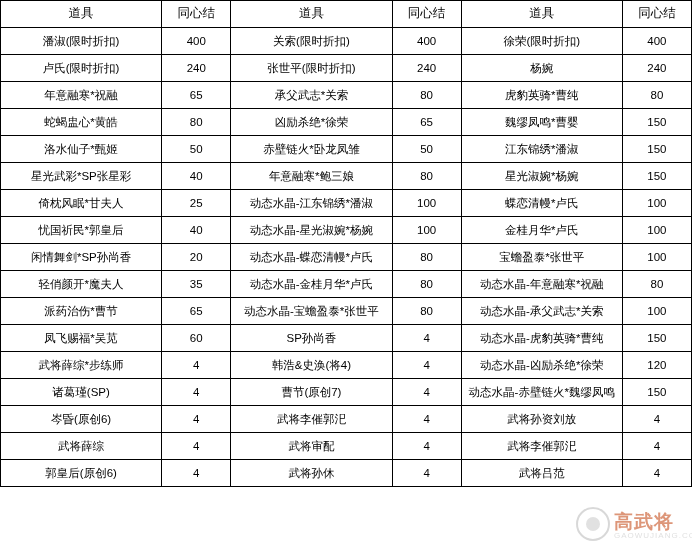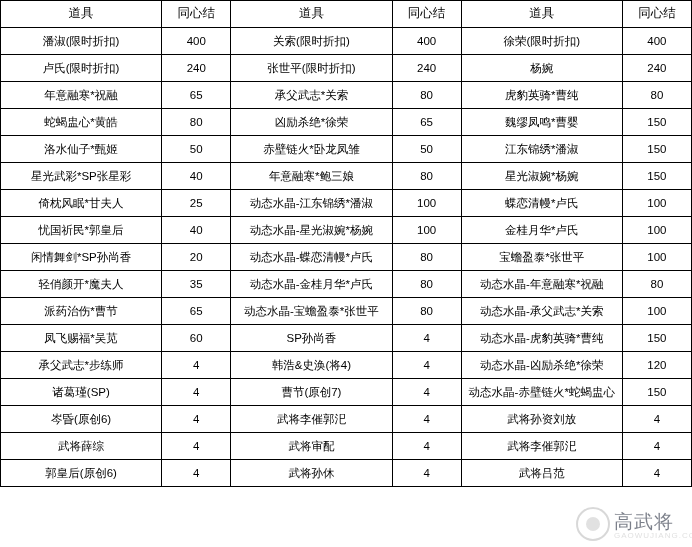--- a/index.html
+++ b/index.html
@@ -73,23 +73,23 @@
     width: 14px;
     height: 14px;
     border-radius: 50%;
     background: #c9c9c9;
   }
   .wm-text {
     position: absolute;
     left: 38px;
     top: 4px;
     font-size: 19px;
-    color: #0f172a;
+    color: #c2410c;
     letter-spacing: 1px;
-    font-weight: normal;
+    font-weight: bold;
   }
   .wm-sub {
     position: absolute;
     left: 38px;
     top: 26px;
     font-size: 8px;
     color: #c7c7c7;
     letter-spacing: 1px;
   }
 </style>
@@ -206,33 +206,33 @@
     </tr>
     <tr>
       <td class="item-cell">凤飞赐福*吴苋</td>
       <td class="price-cell">60</td>
       <td class="item-cell">SP孙尚香</td>
       <td class="price-cell">4</td>
       <td class="item-cell">动态水晶-虎豹英骑*曹纯</td>
       <td class="price-cell">150</td>
     </tr>
     <tr>
-      <td class="item-cell">承父武志*步练师</td>
+      <td class="item-cell">武将薛综*步练师</td>
       <td class="price-cell">4</td>
       <td class="item-cell">韩浩&amp;史涣(将4)</td>
       <td class="price-cell">4</td>
       <td class="item-cell">动态水晶-凶励杀绝*徐荣</td>
       <td class="price-cell">120</td>
     </tr>
     <tr>
       <td class="item-cell">诸葛瑾(SP)</td>
       <td class="price-cell">4</td>
       <td class="item-cell">曹节(原创7)</td>
       <td class="price-cell">4</td>
-      <td class="item-cell">动态水晶-赤壁链火*蛇蝎盅心</td>
+      <td class="item-cell">动态水晶-赤壁链火*魏缪凤鸣</td>
       <td class="price-cell">150</td>
     </tr>
     <tr>
       <td class="item-cell">岑昏(原创6)</td>
       <td class="price-cell">4</td>
       <td class="item-cell">武将李催郭汜</td>
       <td class="price-cell">4</td>
       <td class="item-cell">武将孙资刘放</td>
       <td class="price-cell">4</td>
     </tr>

